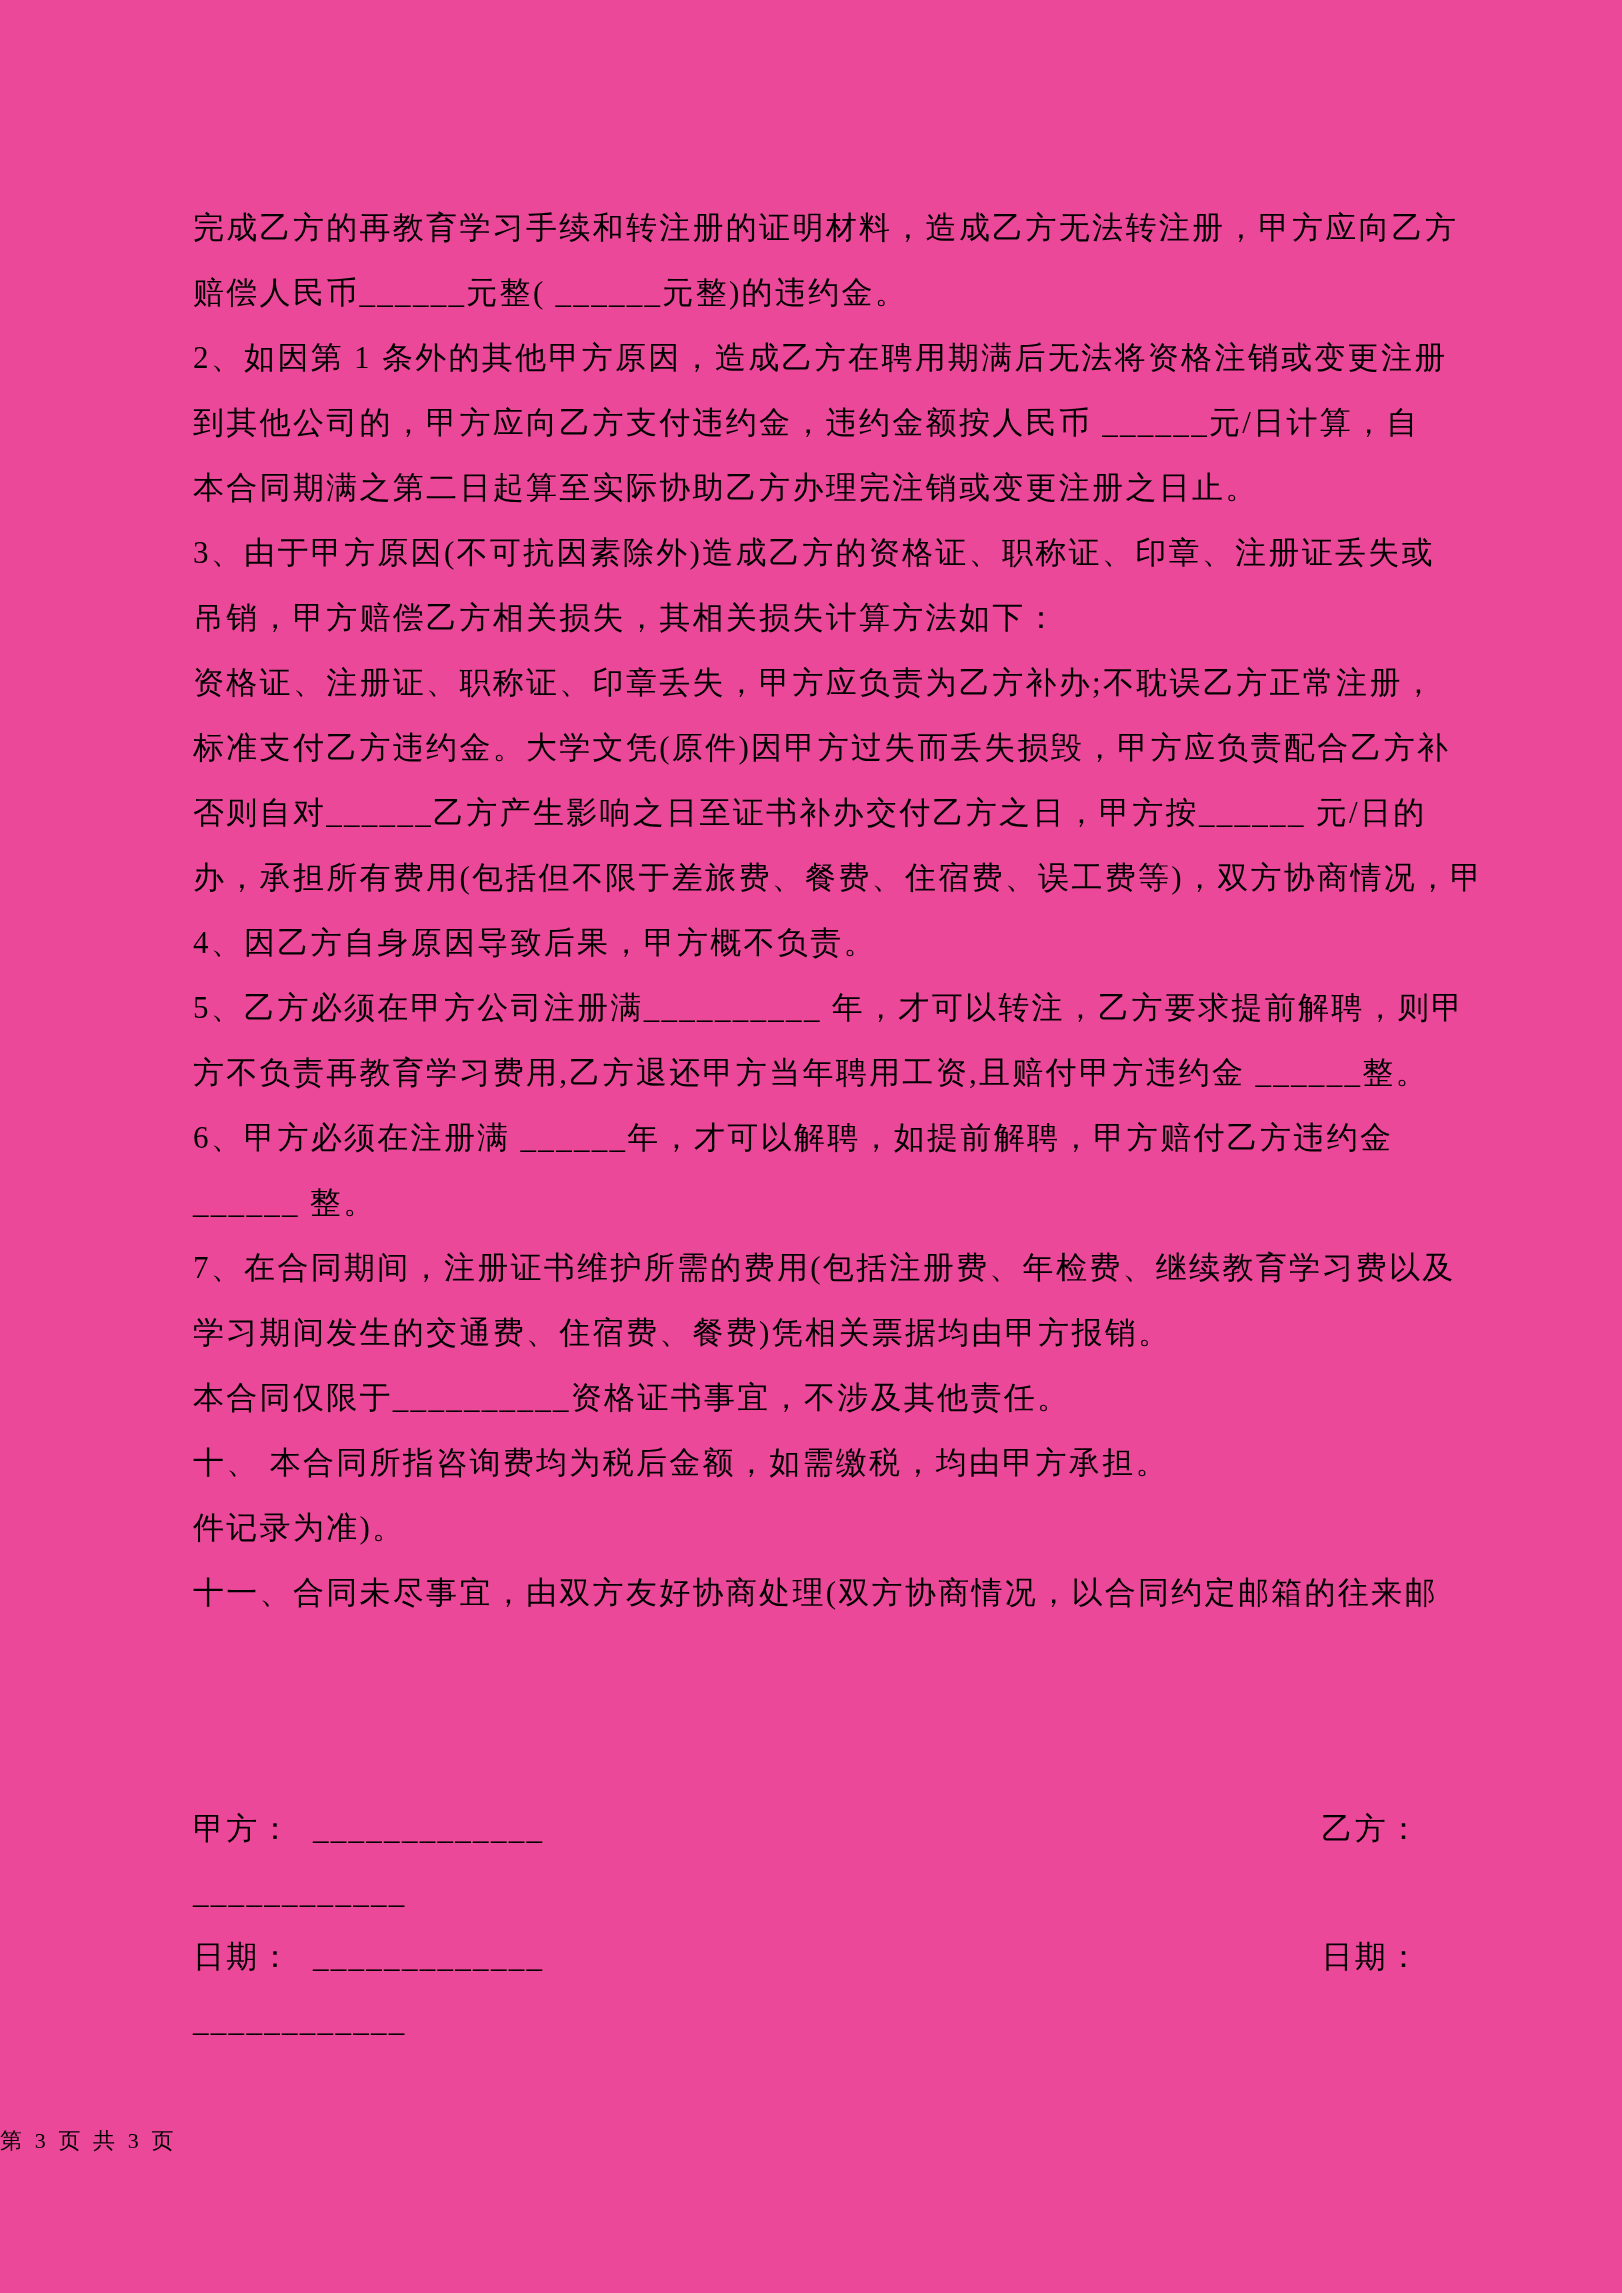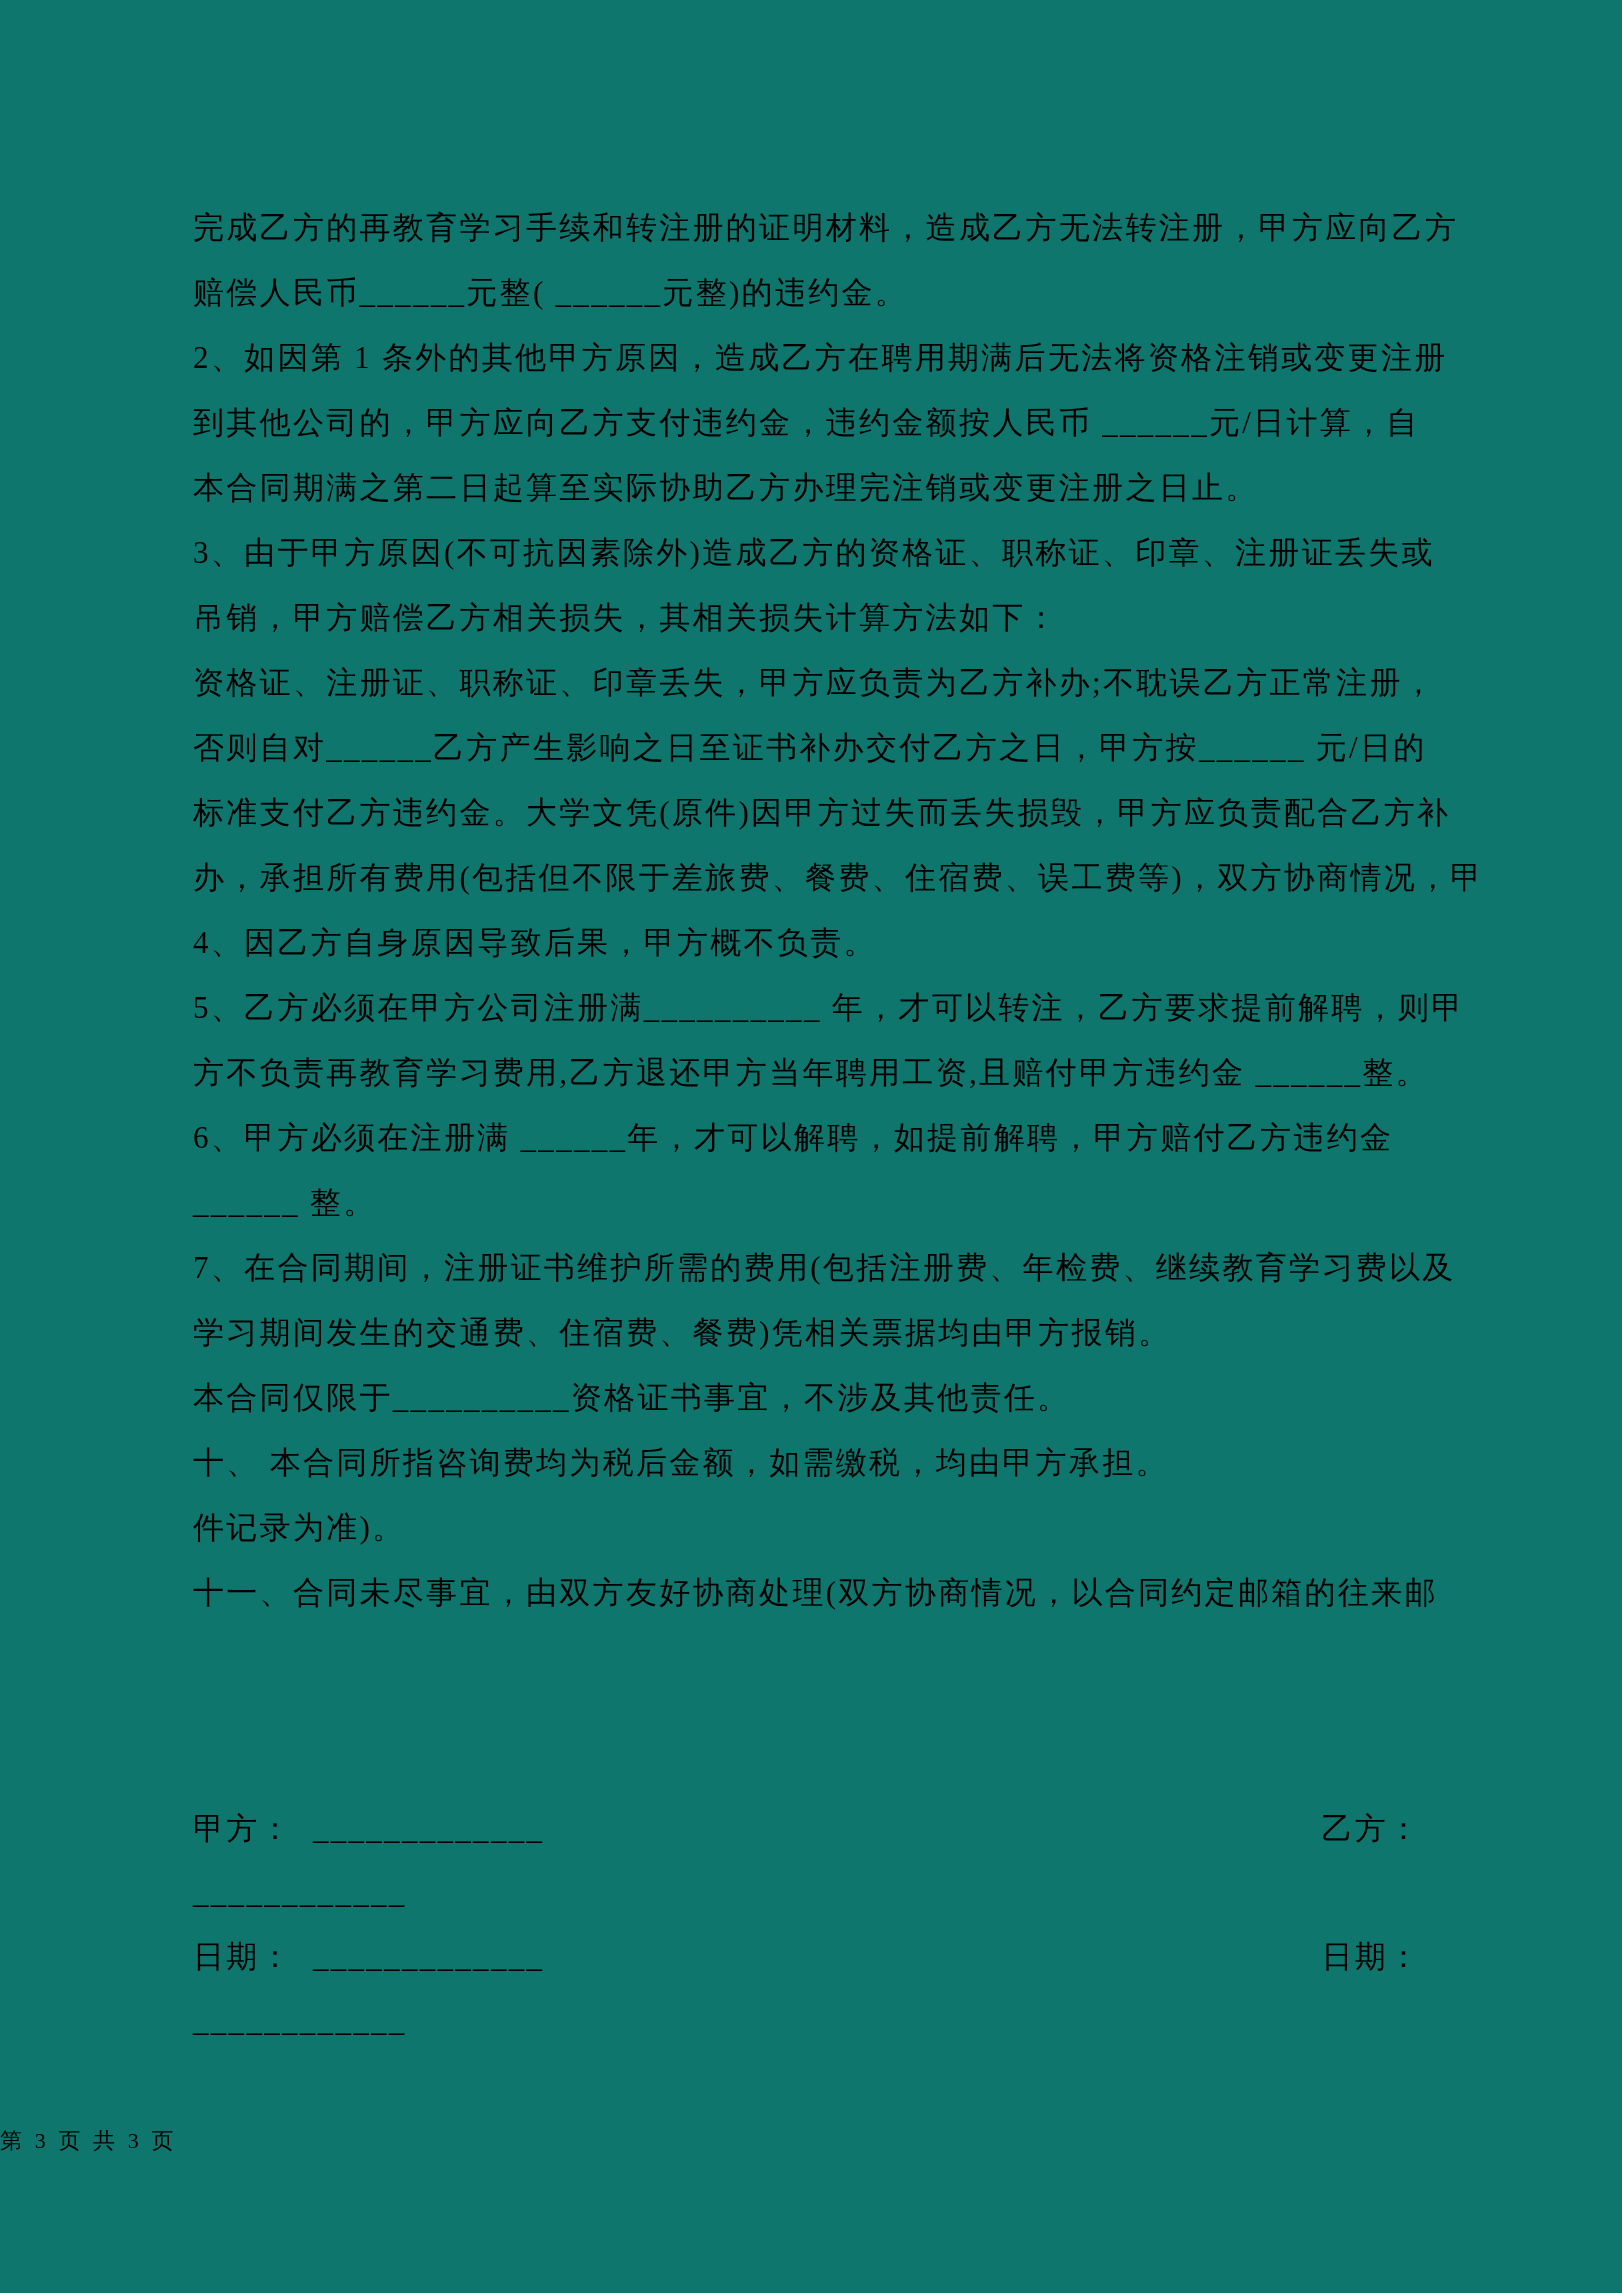--- a/index.html
+++ b/index.html
@@ -4,21 +4,21 @@
 <style>
   html, body {
     margin: 0;
     padding: 0;
     background: #ffffff;
   }
   .page {
     position: relative;
     width: 1623px;
     height: 2294px;
-    background: #0f766e;
+    background: #ec4899;
     color: #000000;
     font-family: "Liberation Serif", "DejaVu Serif", serif;
     overflow: hidden;
   }
   .content {
     position: absolute;
     left: 193px;
     top: 195px;
     width: 1255px;
   }
@@ -69,22 +69,22 @@
 
   <div class="content">
     <div class="bline">完成乙方的再教育学习手续和转注册的证明材料，造成乙方无法转注册，甲方应向乙方</div>
     <div class="bline">赔偿人民币______元整( ______元整)的违约金。</div>
     <div class="bline">2、如因第 1 条外的其他甲方原因，造成乙方在聘用期满后无法将资格注销或变更注册</div>
     <div class="bline">到其他公司的，甲方应向乙方支付违约金，违约金额按人民币 ______元/日计算，自</div>
     <div class="bline">本合同期满之第二日起算至实际协助乙方办理完注销或变更注册之日止。</div>
     <div class="bline">3、由于甲方原因(不可抗因素除外)造成乙方的资格证、职称证、印章、注册证丢失或</div>
     <div class="bline">吊销，甲方赔偿乙方相关损失，其相关损失计算方法如下：</div>
     <div class="bline">资格证、注册证、职称证、印章丢失，甲方应负责为乙方补办;不耽误乙方正常注册，</div>
+    <div class="bline">标准支付乙方违约金。大学文凭(原件)因甲方过失而丢失损毁，甲方应负责配合乙方补</div>
     <div class="bline">否则自对______乙方产生影响之日至证书补办交付乙方之日，甲方按______ 元/日的</div>
-    <div class="bline">标准支付乙方违约金。大学文凭(原件)因甲方过失而丢失损毁，甲方应负责配合乙方补</div>
     <div class="bline">办，承担所有费用(包括但不限于差旅费、餐费、住宿费、误工费等)，双方协商情况，甲</div>
     <div class="bline">4、因乙方自身原因导致后果，甲方概不负责。</div>
     <div class="bline">5、乙方必须在甲方公司注册满__________ 年，才可以转注，乙方要求提前解聘，则甲</div>
     <div class="bline">方不负责再教育学习费用,乙方退还甲方当年聘用工资,且赔付甲方违约金 ______整。</div>
     <div class="bline">6、甲方必须在注册满 ______年，才可以解聘，如提前解聘，甲方赔付乙方违约金</div>
     <div class="bline">______ 整。</div>
     <div class="bline">7、在合同期间，注册证书维护所需的费用(包括注册费、年检费、继续教育学习费以及</div>
     <div class="bline">学习期间发生的交通费、住宿费、餐费)凭相关票据均由甲方报销。</div>
     <div class="bline">本合同仅限于__________资格证书事宜，不涉及其他责任。</div>
     <div class="bline">十、 本合同所指咨询费均为税后金额，如需缴税，均由甲方承担。</div>

